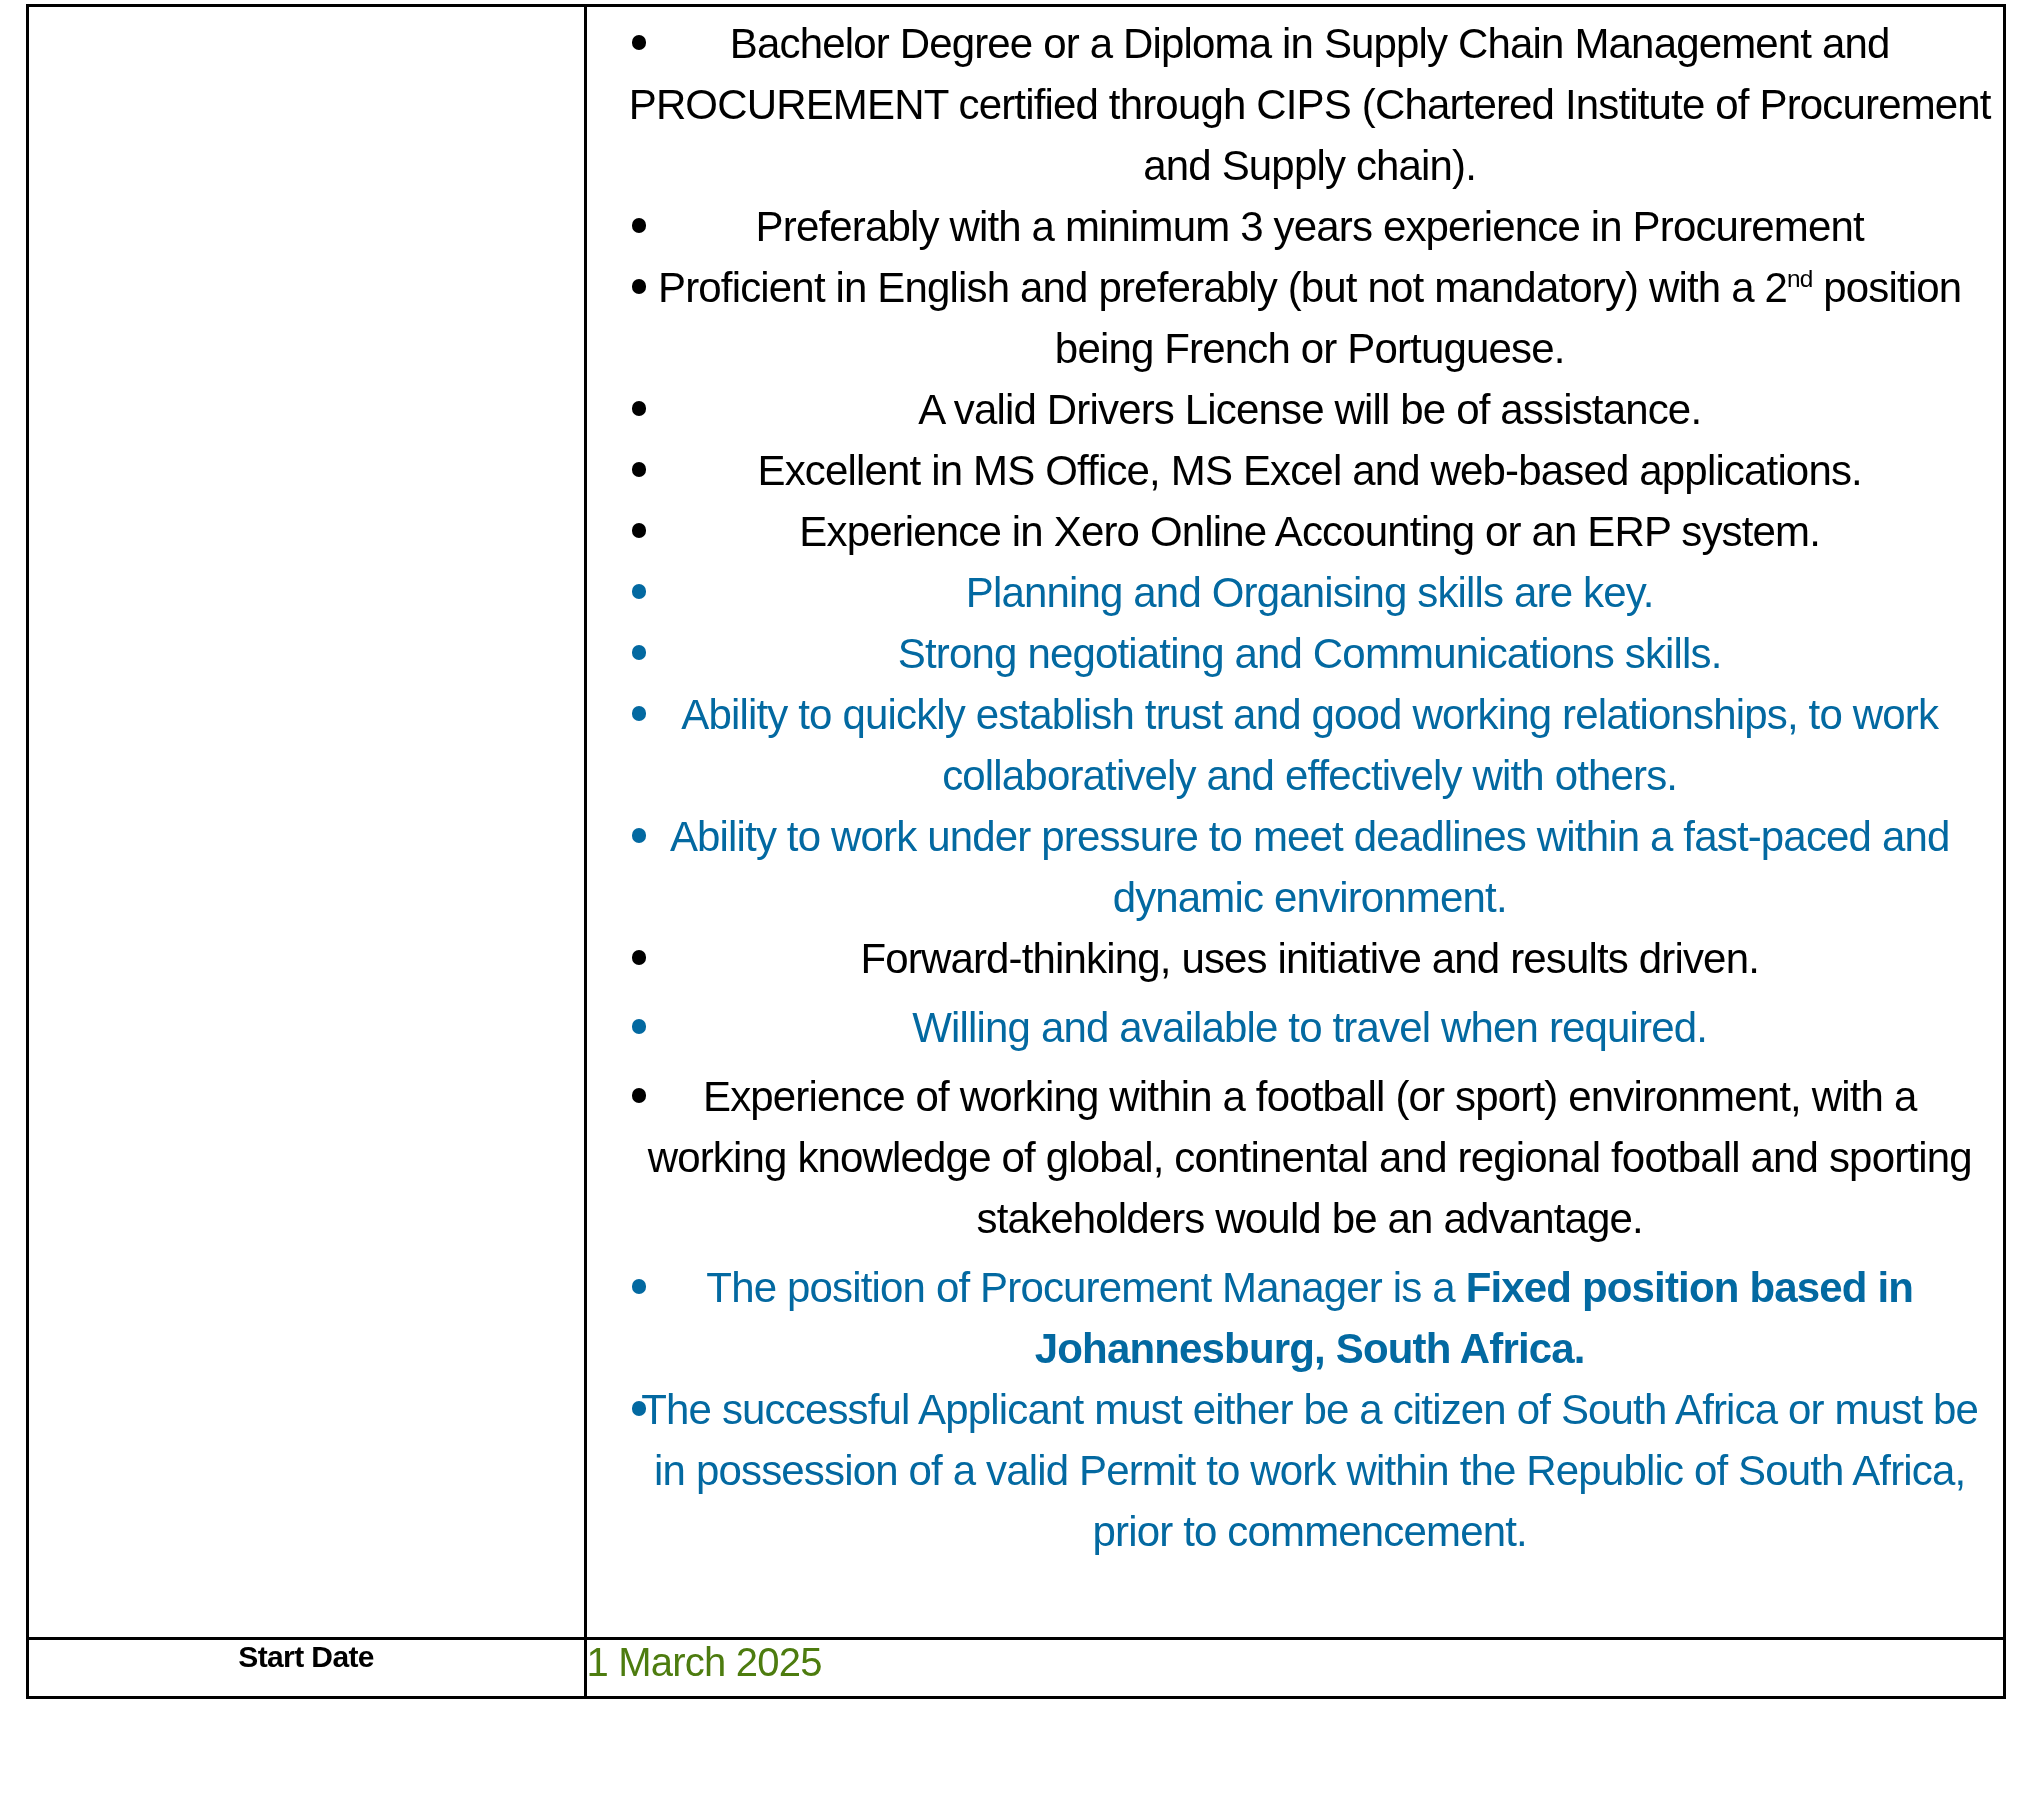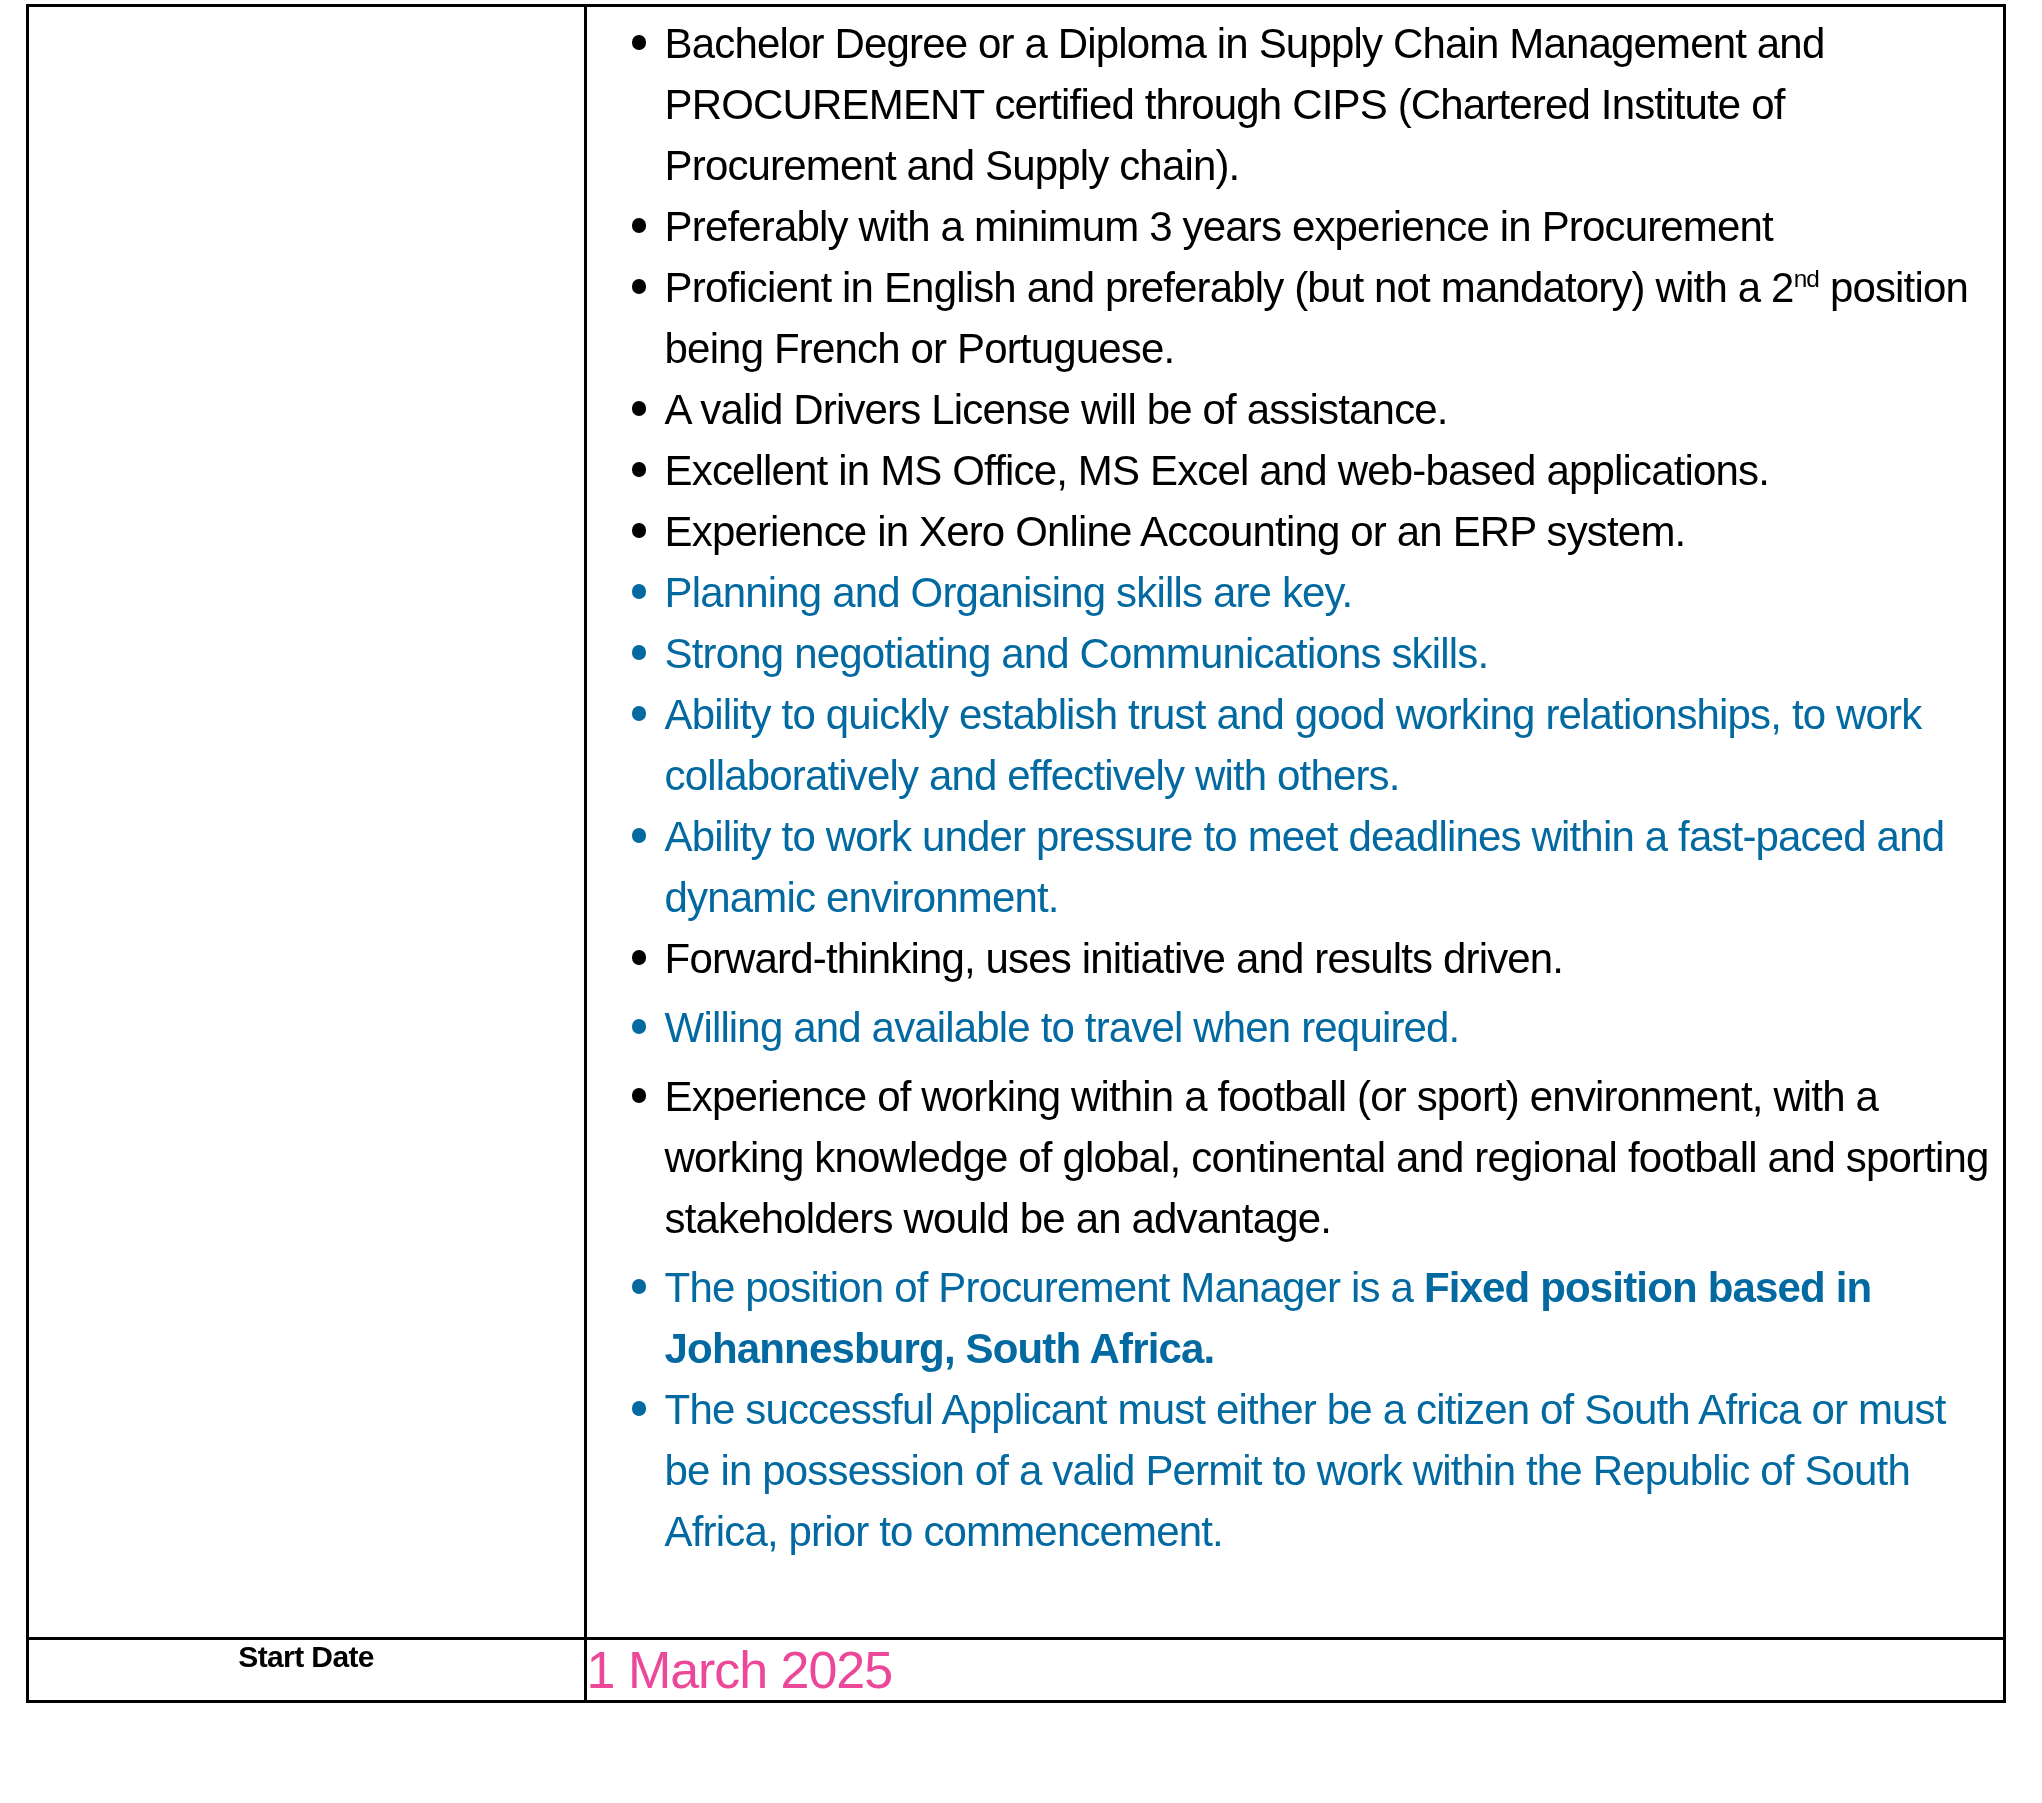--- a/index.html
+++ b/index.html
@@ -37,24 +37,25 @@
   tr.row-info { height: 59px; }
 
   
   ul.req-list {
     list-style: none;
     margin: 0;
     padding: 5.9px 11.8px 0 0;
   }
   ul.req-list li {
     position: relative;
-    padding-left: 78px;
+    padding-left: 42px;
     font-size: 42px;
     letter-spacing: -0.02em;
     line-height: 61px;
+    text-align: center;
   }
   ul.req-list li::before {
     content: "";
     position: absolute;
     left: 45px;
     top: 22.7px;
     width: 14.8px;
     height: 14.8px;
     border-radius: 50%;
     background: currentColor;
@@ -75,23 +76,23 @@
   td.cell-label {
     text-align: center;
     vertical-align: middle;
     font-weight: bold;
     font-size: 30px;
     letter-spacing: -0.02em;
   }
   td.cell-value {
     vertical-align: middle;
     padding-left: 94px;
-    font-size: 52px;
+    font-size: 40px;
     letter-spacing: -0.02em;
-    color: #ec4899;
+    color: #4d7c0f;
   }
 </style>
 </head>
 <body>
 
 <div class="page">
   <table class="doc-table">
     <colgroup>
       <col class="col-label">
       <col class="col-content">

